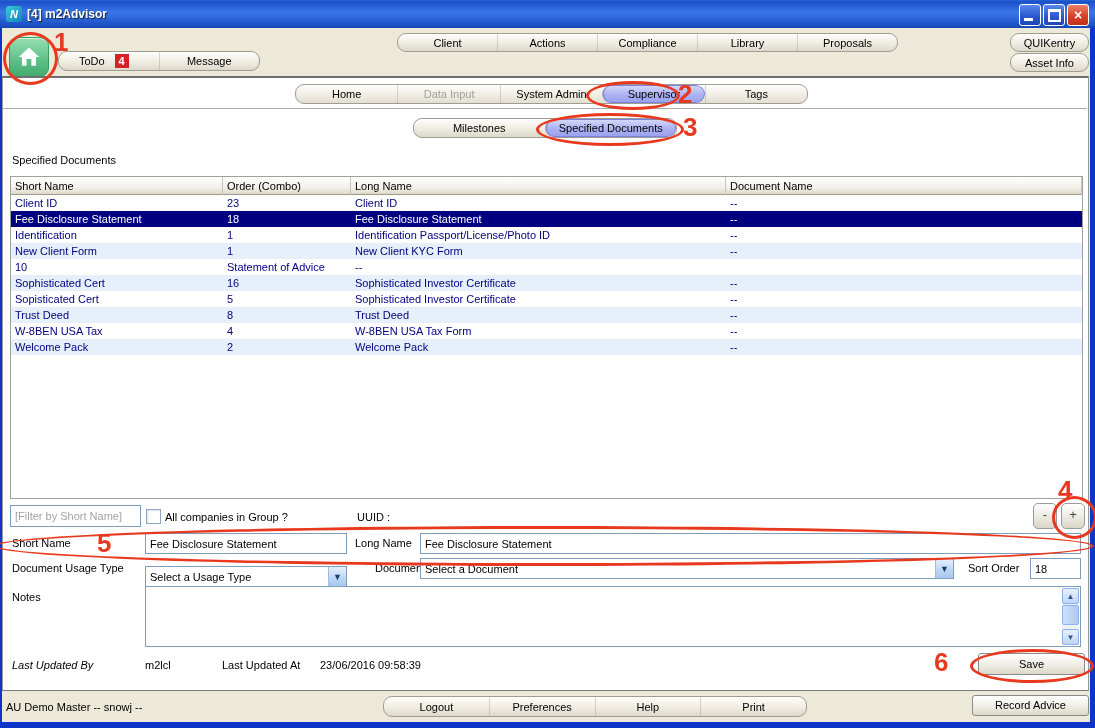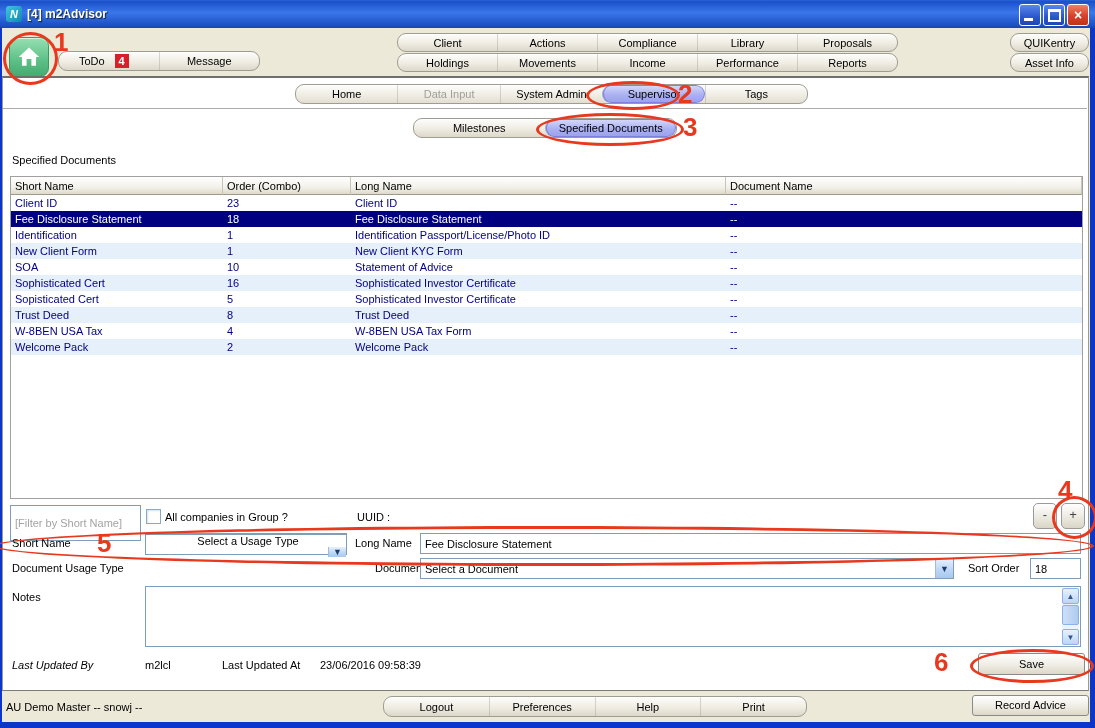--- a/index.html
+++ b/index.html
@@ -119,28 +119,20 @@
   </div>
 
   <div class="strip" style="left:397px;top:33px;width:499px;height:17px;">
 
   <div class="cell">Client</div>
       <div class="cell">Actions</div>
       <div class="cell">Compliance</div>
       <div class="cell">Library</div>
       <div class="cell">Proposals</div>
     </div>
-  <div class="strip" style="left:397px;top:53px;width:499px;height:17px;">
-
-  <div class="cell">Holdings</div>
-      <div class="cell">Movements</div>
-      <div class="cell">Income</div>
-      <div class="cell">Performance</div>
-      <div class="cell">Reports</div>
-    </div>
   <div class="strip" style="left:1010px;top:33px;width:77px;height:17px;">
     <div class="cell">QUIKentry</div>
   </div>
   <div class="strip" style="left:1010px;top:53px;width:77px;height:17px;">
     <div class="cell">Asset Info</div>
   </div>
 
   <div class="panel"></div>
   <div class="hline"></div>
 
@@ -189,21 +181,20 @@
           <div>Identification Passport/License/Photo ID</div>
           <div>--</div>
         </div>
         <div class="trow alt">
           <div>New Client Form</div>
           <div>1</div>
           <div>New Client KYC Form</div>
           <div>--</div>
         </div>
         <div class="trow">
-          <div>SOA</div>
           <div>10</div>
           <div>Statement of Advice</div>
           <div>--</div>
         </div>
         <div class="trow alt">
           <div>Sophisticated Cert</div>
           <div>16</div>
           <div>Sophisticated Investor Certificate</div>
           <div>--</div>
         </div>
@@ -227,34 +218,34 @@
         </div>
         <div class="trow alt">
           <div>Welcome Pack</div>
           <div>2</div>
           <div>Welcome Pack</div>
           <div>--</div>
         </div>
       </div>
   </div>
 
-  <input class="tin" style="left: 10px; top: 505px; width: 131px; height: 36px;" placeholder="[Filter by Short Name]">
+  <input class="tin" style="left: 10px; top: 505px; width: 131px; height: 22px;" placeholder="[Filter by Short Name]">
   <span class="chk" style="left:146px;top:509px;"></span>
   <span class="lbl" style="left:165px;top:511px;">All companies in Group ?</span>
   <span class="lbl" style="left:357px;top:511px;">UUID :</span>
   <div class="pm-btn" style="left:1033px;top:503px;">-</div>
   <div class="pm-btn" style="left:1061px;top:503px;">+</div>
 
   <span class="lbl" style="left:12px;top:537px;">Short Name</span>
   <input class="tin" style="left: 145px; top: 533px; width: 202px; height: 21px;" value="Fee Disclosure Statement">
   <span class="lbl" style="left:355px;top:537px;">Long Name</span>
   <input class="tin" style="left: 420px; top: 533px; width: 661px; height: 21px;" value="Fee Disclosure Statement">
 
   <span class="lbl" style="left:12px;top:562px;">Document Usage Type</span>
-  <div class="combo" style="left:145px;top:534px;width:202px;height:21px;flex-direction:column;">
+  <div class="combo" style="left:145px;top:566px;width:202px;height:21px;">
     <span>Select a Usage Type</span>
     <span class="arrow">▼</span>
   </div>
   <span class="lbl" style="left:355px;top:562px;padding-left:20px;">Document</span>
   <div class="combo" style="left:420px;top:558px;width:534px;height:21px;">
     <span>Select a Document</span>
     <span class="arrow">▼</span>
   </div>
   <span class="lbl" style="left:968px;top:562px;">Sort Order</span>
   <input class="tin" style="left: 1030px; top: 558px; width: 51px; height: 21px;" value="18">

